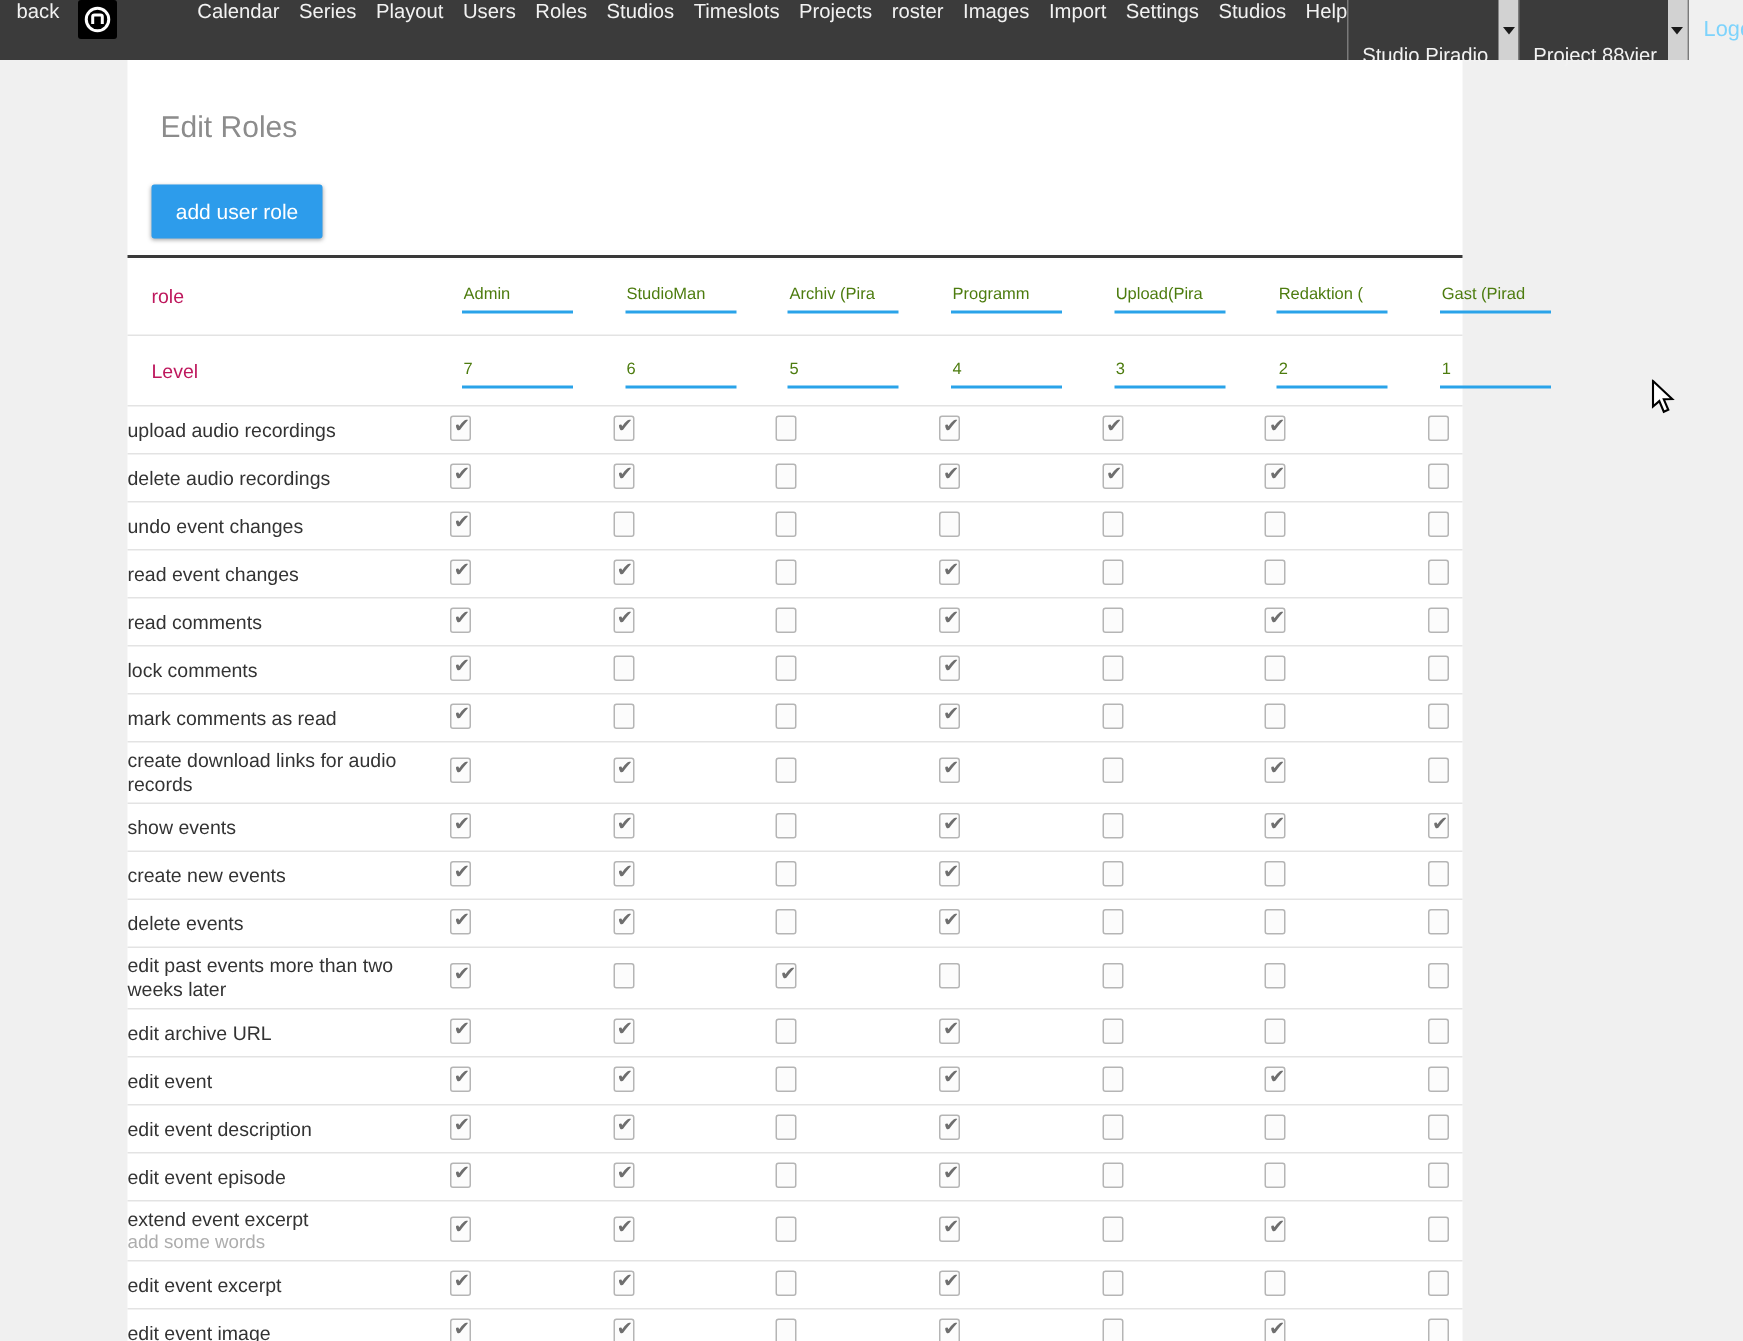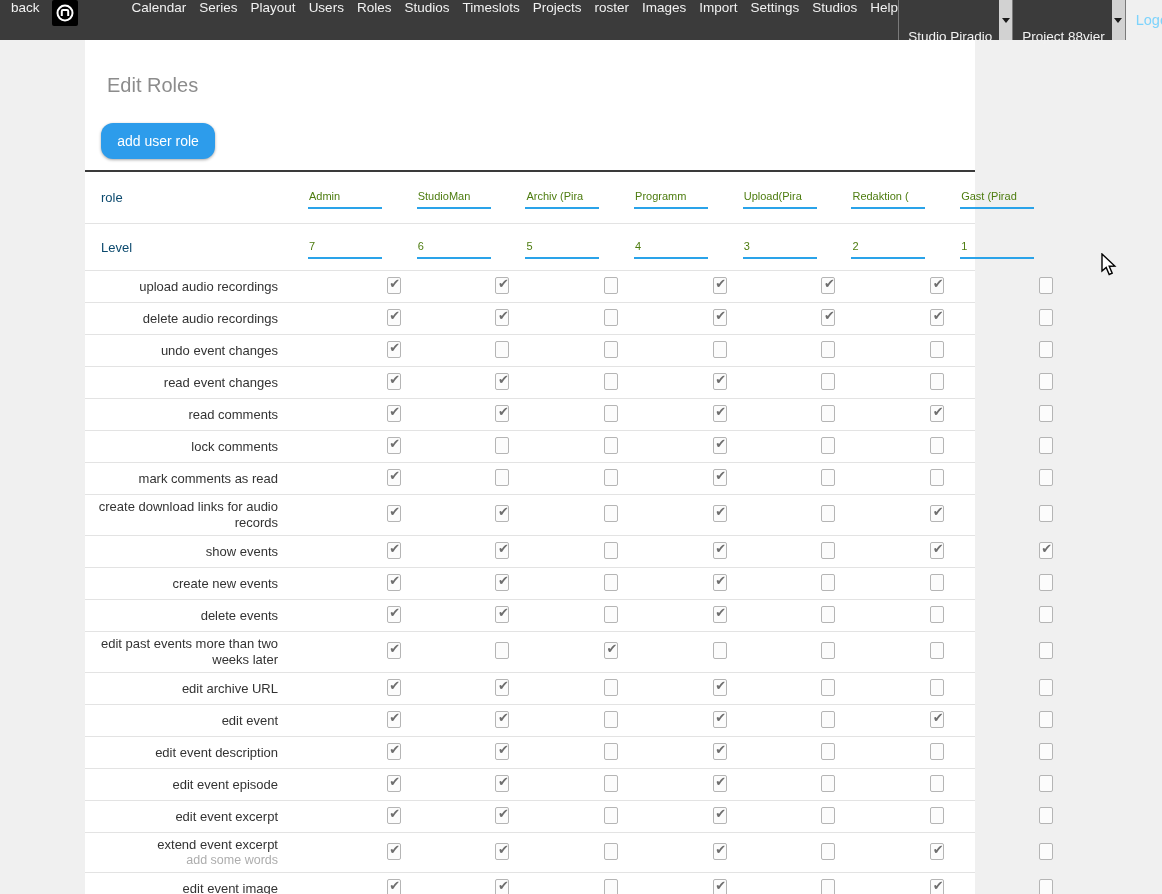--- a/index.html
+++ b/index.html
@@ -21,34 +21,34 @@
   .arrow-strip { width:13px; height:40px; background:#d2d2d2; display:flex; justify-content:center; }
   .tri { width:0; height:0; margin-top:18px; border-left:4px solid transparent;
          border-right:4px solid transparent; border-top:5px solid #1a1a1a; }
   .logout { color:#7dd3fc; margin:0 11px 0 10px; cursor:pointer; font-size:14.5px; }
   .username { color:#ffffff; margin-right:10px; }
 
   
   .panel { position:absolute; left:85px; top:40px; width:890px; height:854px; background:#ffffff; }
   .page-title { margin:34px 0 0 22px; font-size:20px; font-weight:400; color:#8c8c8c; }
   .add-btn { display:block; margin:26px 0 11px 16px; width:114px; height:36px; border:none;
-             background:#2d9ceb; color:#fff; font-size:14px; font-family:inherit; border-radius:12px;
+             background:#2d9ceb; color:#fff; font-size:14px; font-family:inherit; border-radius:2px;
              box-shadow:0 1px 3px rgba(0,0,0,.35); cursor:pointer; }
   .top-rule { margin-top:7px; border-top:2px solid #3a3a3a; }
 
   
   .grid-row { display:grid; grid-template-columns:207px repeat(7,108.7px); padding-left:16px;
               align-items:center; border-bottom:1px solid #e3e3e3; }
   .row-roles { height:52px; }
   .row-level { height:47px; }
-  .row-head-label { font-size:13px; color:#0c4a6e; }
+  .row-head-label { font-size:13px; color:#be185d; }
   .cell-input { width:74px; border:none; outline:none; background:transparent; color:#4d7c0f;
                 font-size:11px; font-family:inherit; border-bottom:2px solid #2aa3e9;
                 padding:3px 1px 5px 1px; overflow:hidden; }
-  .perm-row { min-height:32px; padding:4px 0; font-size:13px; color:#333;text-align:right; }
+  .perm-row { min-height:32px; padding:4px 0; font-size:13px; color:#333; }
   .perm-label { line-height:16px; padding-right:14px; }
   .perm-sub { color:#adadad; font-size:12.5px; line-height:15px; }
   .cb { display:inline-block; width:14px; height:17px; margin-left:8px; border:1px solid #b5b5b5;
         border-radius:2px; background:#fcfcfc; position:relative; cursor:pointer; }
   .cb.checked::after { content:"\2714"; position:absolute; left:0; top:-2px; width:14px;
                        text-align:center; font-size:13px; color:#6e6e6e; }
 
   
   .cursor { position:absolute; left:1100px; top:253px; }
 </style>
@@ -283,37 +283,37 @@
         <div class="perm-label">edit event episode</div>
         <div><span class="cb checked"></span></div>
         <div><span class="cb checked"></span></div>
         <div><span class="cb"></span></div>
         <div><span class="cb checked"></span></div>
         <div><span class="cb"></span></div>
         <div><span class="cb"></span></div>
         <div><span class="cb"></span></div>
       </div>
       <div class="grid-row perm-row">
+        <div class="perm-label">extend event excerpt<div class="perm-sub">add some words</div></div>
+        <div><span class="cb checked"></span></div>
+        <div><span class="cb checked"></span></div>
+        <div><span class="cb"></span></div>
+        <div><span class="cb checked"></span></div>
+        <div><span class="cb"></span></div>
+        <div><span class="cb checked"></span></div>
+        <div><span class="cb"></span></div>
+      </div>
+      <div class="grid-row perm-row">
         <div class="perm-label">edit event excerpt</div>
         <div><span class="cb checked"></span></div>
         <div><span class="cb checked"></span></div>
         <div><span class="cb"></span></div>
         <div><span class="cb checked"></span></div>
         <div><span class="cb"></span></div>
         <div><span class="cb"></span></div>
-        <div><span class="cb"></span></div>
-      </div>
-      <div class="grid-row perm-row">
-        <div class="perm-label">extend event excerpt<div class="perm-sub">add some words</div></div>
-        <div><span class="cb checked"></span></div>
-        <div><span class="cb checked"></span></div>
-        <div><span class="cb"></span></div>
-        <div><span class="cb checked"></span></div>
-        <div><span class="cb"></span></div>
-        <div><span class="cb checked"></span></div>
         <div><span class="cb"></span></div>
       </div>
       <div class="grid-row perm-row">
         <div class="perm-label">edit event image</div>
         <div><span class="cb checked"></span></div>
         <div><span class="cb checked"></span></div>
         <div><span class="cb"></span></div>
         <div><span class="cb checked"></span></div>
         <div><span class="cb"></span></div>
         <div><span class="cb checked"></span></div>

